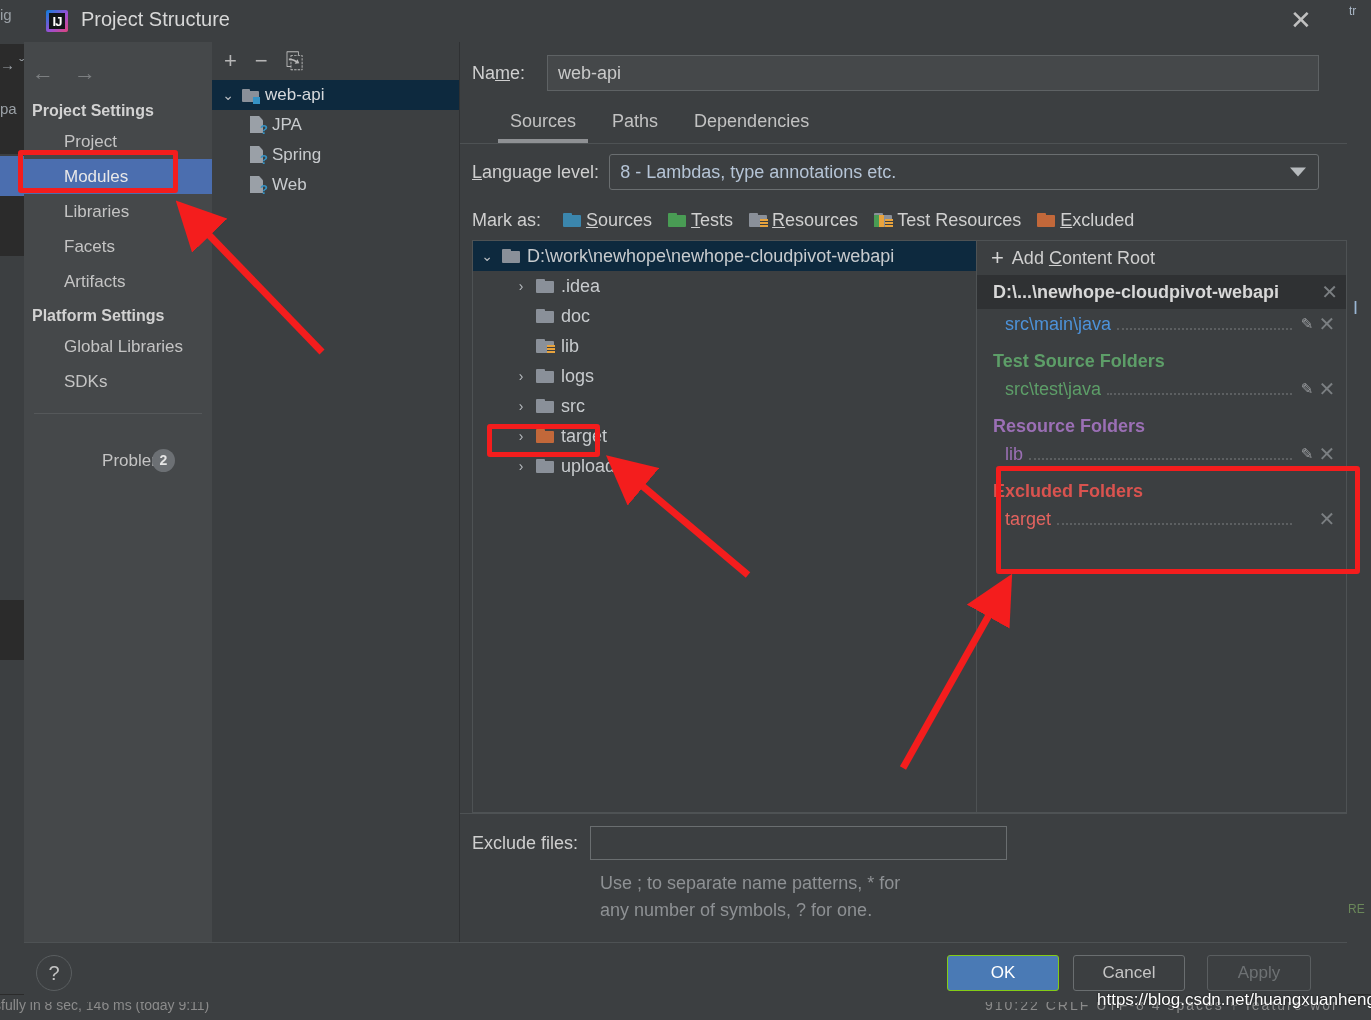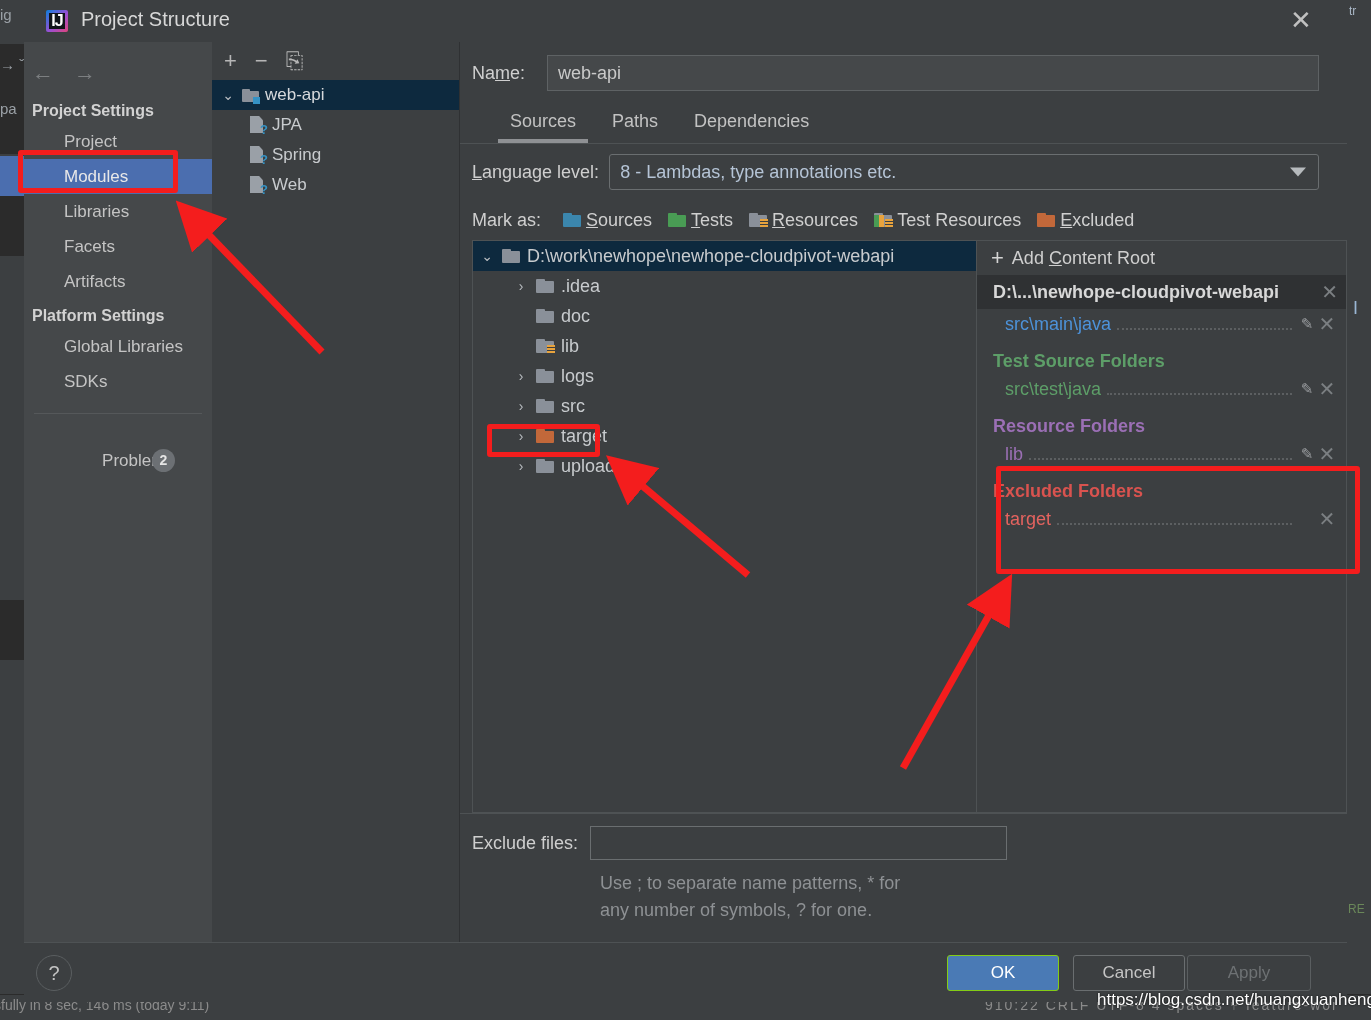--- a/index.html
+++ b/index.html
@@ -59,21 +59,21 @@
   #app-logo {
     position: absolute; left: 22px; top: 10px;
     width: 22px; height: 22px;
     background: linear-gradient(135deg,#0b7fdb 0%,#9a4fd4 55%,#e0457b 100%);
     border-radius: 2px;
     display: flex; align-items: center; justify-content: center;
   }
   #app-logo .inner {
     width: 16px; height: 16px; background: #101418;
     display: flex; align-items: center; justify-content: center;
-    color: #fff; font-size: 16px; font-weight: bold; letter-spacing: -1px;
+    color: #fff; font-size: 13px; font-weight: bold; letter-spacing: -1px;
     font-family: "Liberation Sans", sans-serif;
   }
   #dialog-title {
     position: absolute; left: 57px; top: 8px;
     font-size: 20px; color: #d8d8d8;
   }
   #close-btn {
     position: absolute; right: 29px; top: 5px;
     width: 34px; height: 32px;
     color: #c0c0c0; font-size: 26px; line-height: 30px; text-align: center;
@@ -296,21 +296,21 @@
     font-size: 20px; display: flex; align-items: center; justify-content: center;
     cursor: pointer;
   }
   .btn {
     position: absolute; top: 12px; height: 36px;
     font-size: 17px; display: flex; align-items: center; justify-content: center;
     border-radius: 3px; cursor: pointer; font-family: "Liberation Sans", sans-serif;
   }
   #ok-btn { right: 288px; width: 112px; background: #4a7ab5; color: #fff; border: 1px solid #84cc16; }
   #cancel-btn { right: 162px; width: 112px; background: #3c3f41; color: #c5c5c5; border: 1px solid #6a6e70; }
-  #apply-btn { right: 36px; width: 124px; background: #3c3f41; color: #6e7274; border: 1px solid #5a5e60; }
+  #apply-btn { right: 36px; width: 104px; background: #3c3f41; color: #6e7274; border: 1px solid #5a5e60; }
 
   
   .anno-box {
     position: absolute; border: 5px solid #f41d1d; border-radius: 3px;
     pointer-events: none; z-index: 60;
   }
   #anno-svg { position: absolute; inset: 0; pointer-events: none; z-index: 61; }
   #watermark {
     position: absolute; left: 1097px; top: 990px;
     color: #ffffff; font-size: 17px; z-index: 70;

